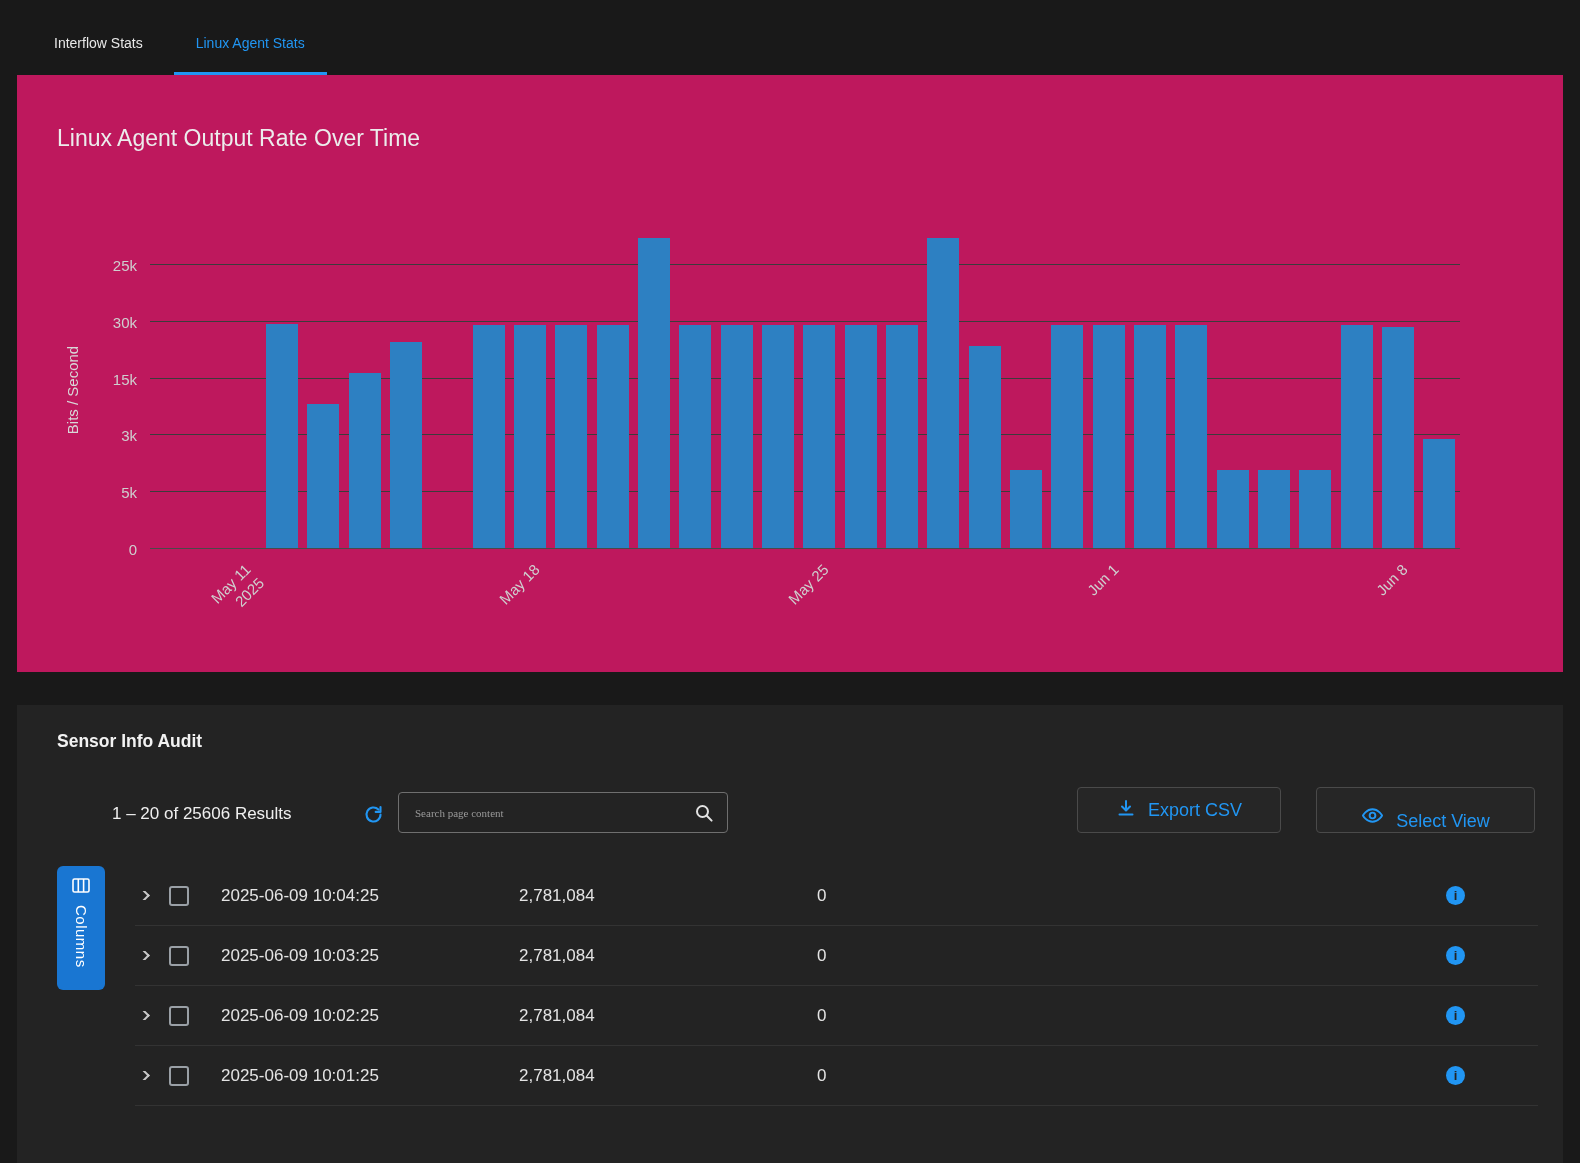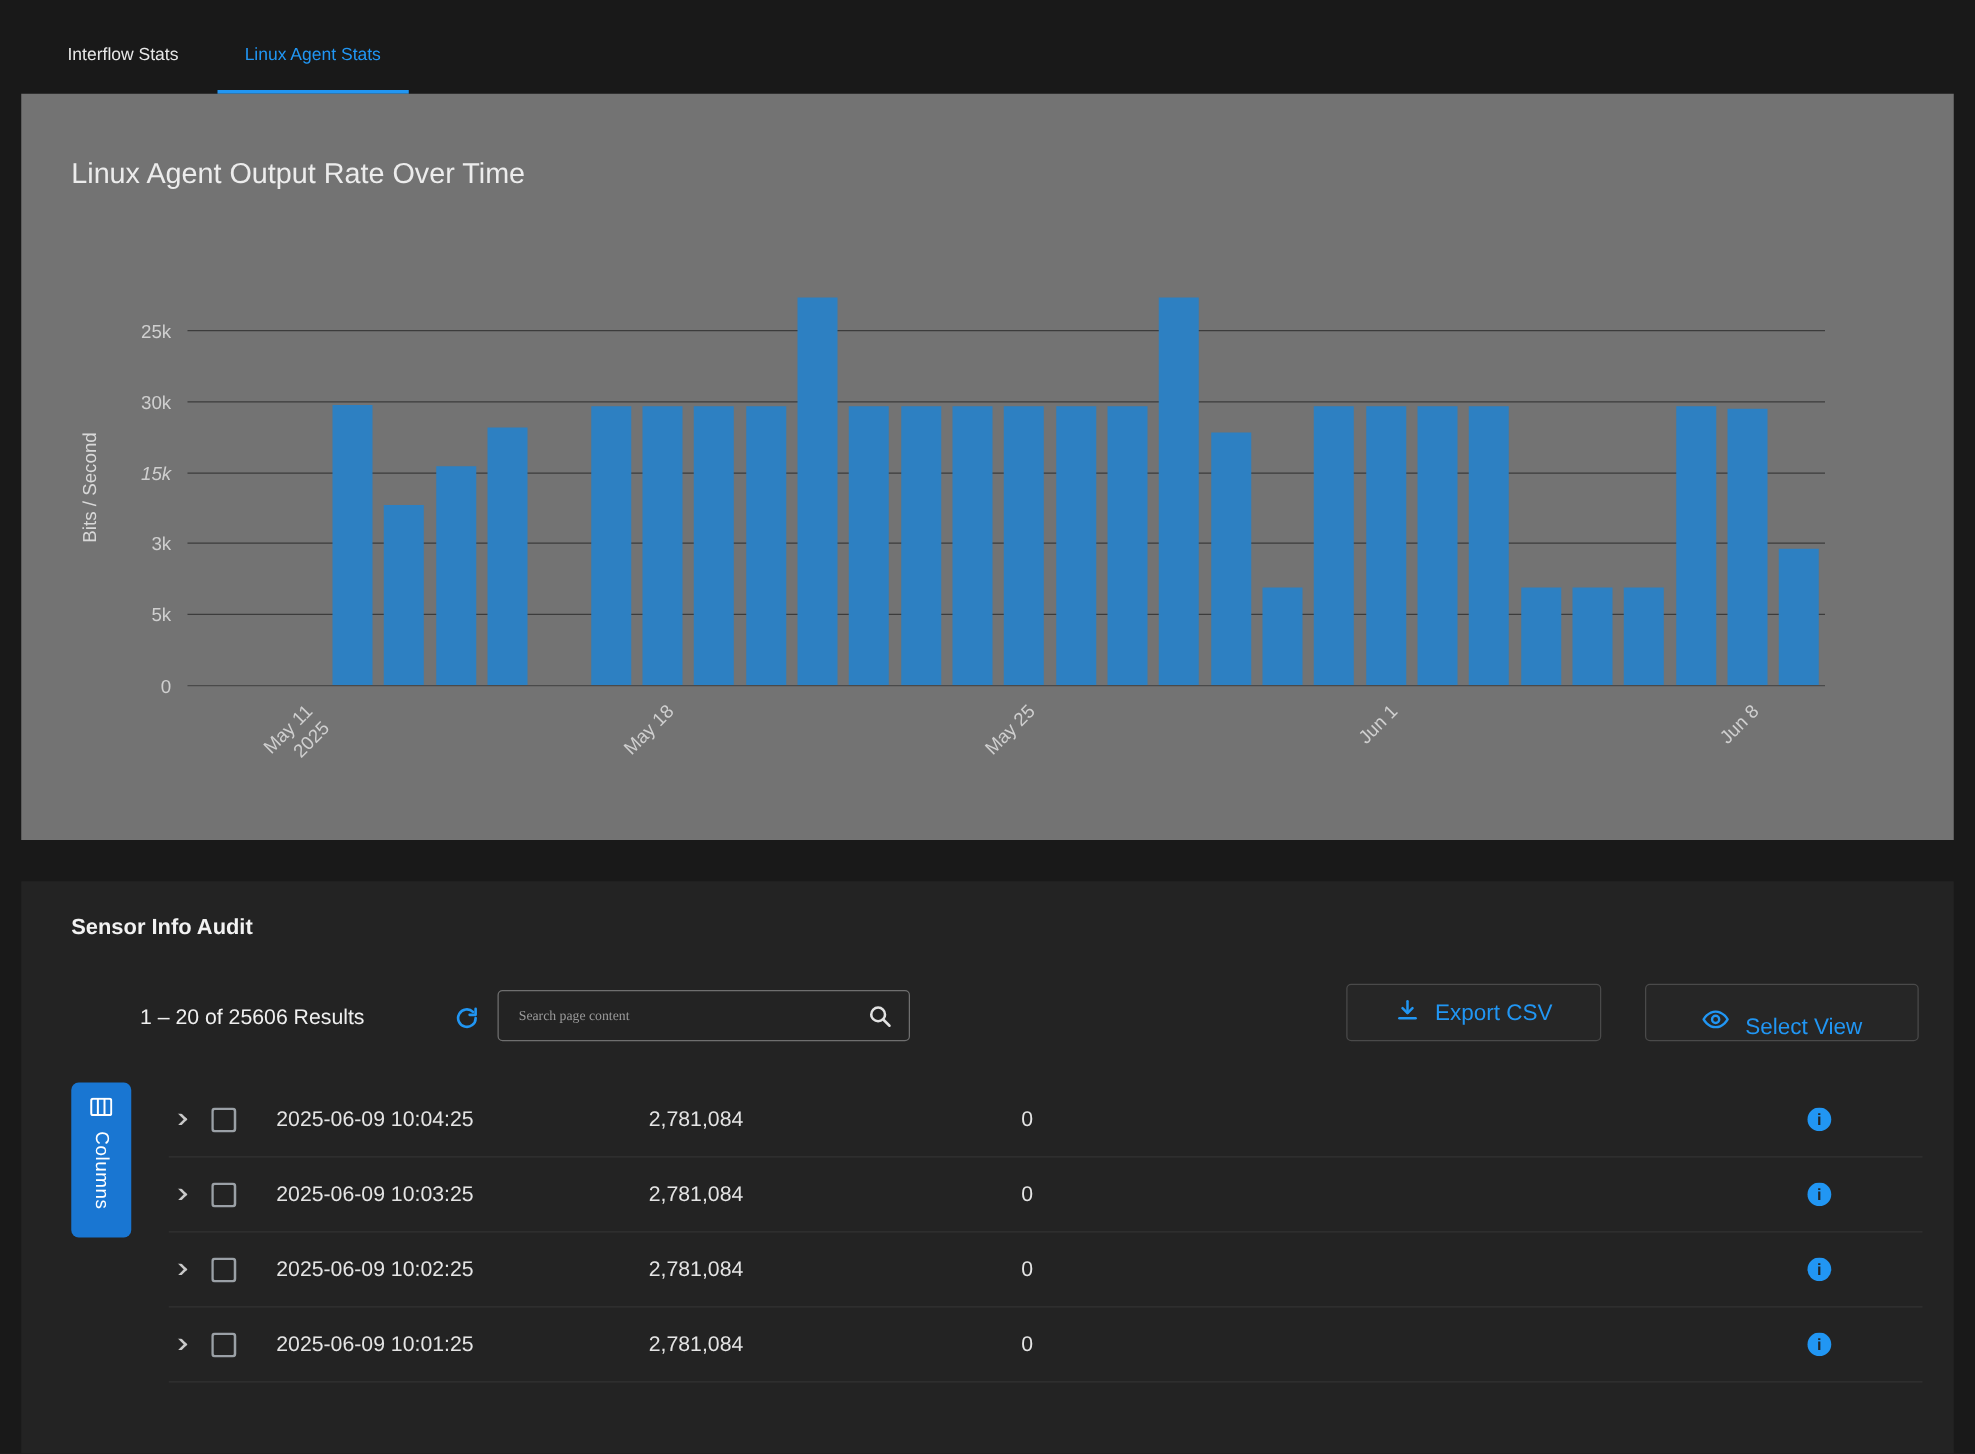--- a/index.html
+++ b/index.html
@@ -19,21 +19,21 @@
     font-size: 14px; color: #e8e8e8;
     position: relative; cursor: pointer; white-space: nowrap; margin-top: 35px;
   }
   .tab.active { color: #2196f3; }
   .tab.active::after {
     content: ""; position: absolute; left: 0; right: 0; bottom: 0;
     height: 3px; background: #2196f3;
   }
 
   
-  .chart-panel { margin: 0 17px; height: 597px; background: #737373; position: relative; }
+  .chart-panel { margin: 0 17px; height: 597px; background: #be185d; position: relative; }
   .chart-title { position: absolute; left: 40px; top: 50px; font-size: 23px; color: #ececec; }
 
   .plot { position: absolute; left: 133px; top: 156px; width: 1310px; height: 318px; }
   .gridline { position: absolute; left: 0; right: 0; height: 1px; background: #3c3c3c; }
   .gridline.zero { background: #4a4a4a; }
   .ytick { position: absolute; right: calc(100% + 13px); font-size: 15px; color: #cfcfcf; white-space: nowrap; }
   .bar { position: absolute; bottom: 1px; width: 32px; background: #2d80c2; }
   .y-axis-title {
     position: absolute; left: -78px; top: 50%;
     transform: translate(-50%, -50%) rotate(-90deg);
@@ -136,21 +136,21 @@
         <div class="xtick" style="left: 808.667px;">Jun 1</div>
         <div class="xtick" style="left: 1098px;">Jun 8</div>
       </div>
   <div class="gridline zero" style="bottom: 0px;"></div>
       <div class="ytick" style="bottom: -9px;">0</div>
       <div class="gridline" style="bottom: 56.7857px;"></div>
       <div class="ytick" style="bottom: 47.7857px;">5k</div>
       <div class="gridline" style="bottom: 113.571px;"></div>
       <div class="ytick" style="bottom: 104.571px;">3k</div>
       <div class="gridline" style="bottom: 170.357px;"></div>
-      <div class="ytick" style="bottom: 161.357px; font-style: italic;">15k</div>
+      <div class="ytick" style="bottom: 161.357px;">15k</div>
       <div class="gridline" style="bottom: 227.143px;"></div>
       <div class="ytick" style="bottom: 218.143px;">30k</div>
       <div class="gridline" style="bottom: 283.929px;"></div>
       <div class="ytick" style="bottom: 274.929px;">25k</div>
       <div class="bar" style="left: 116px; height: 223.736px; background: rgb(45, 128, 194);"></div>
       <div class="bar" style="left: 157.333px; height: 144.236px; background: rgb(45, 128, 194);"></div>
       <div class="bar" style="left: 198.667px; height: 174.9px; background: rgb(45, 128, 194);"></div>
       <div class="bar" style="left: 240px; height: 205.564px; background: rgb(45, 128, 194);"></div>
       <div class="bar" style="left: 322.667px; height: 222.6px; background: rgb(45, 128, 194);"></div>
       <div class="bar" style="left: 364px; height: 222.6px; background: rgb(45, 128, 194);"></div>

